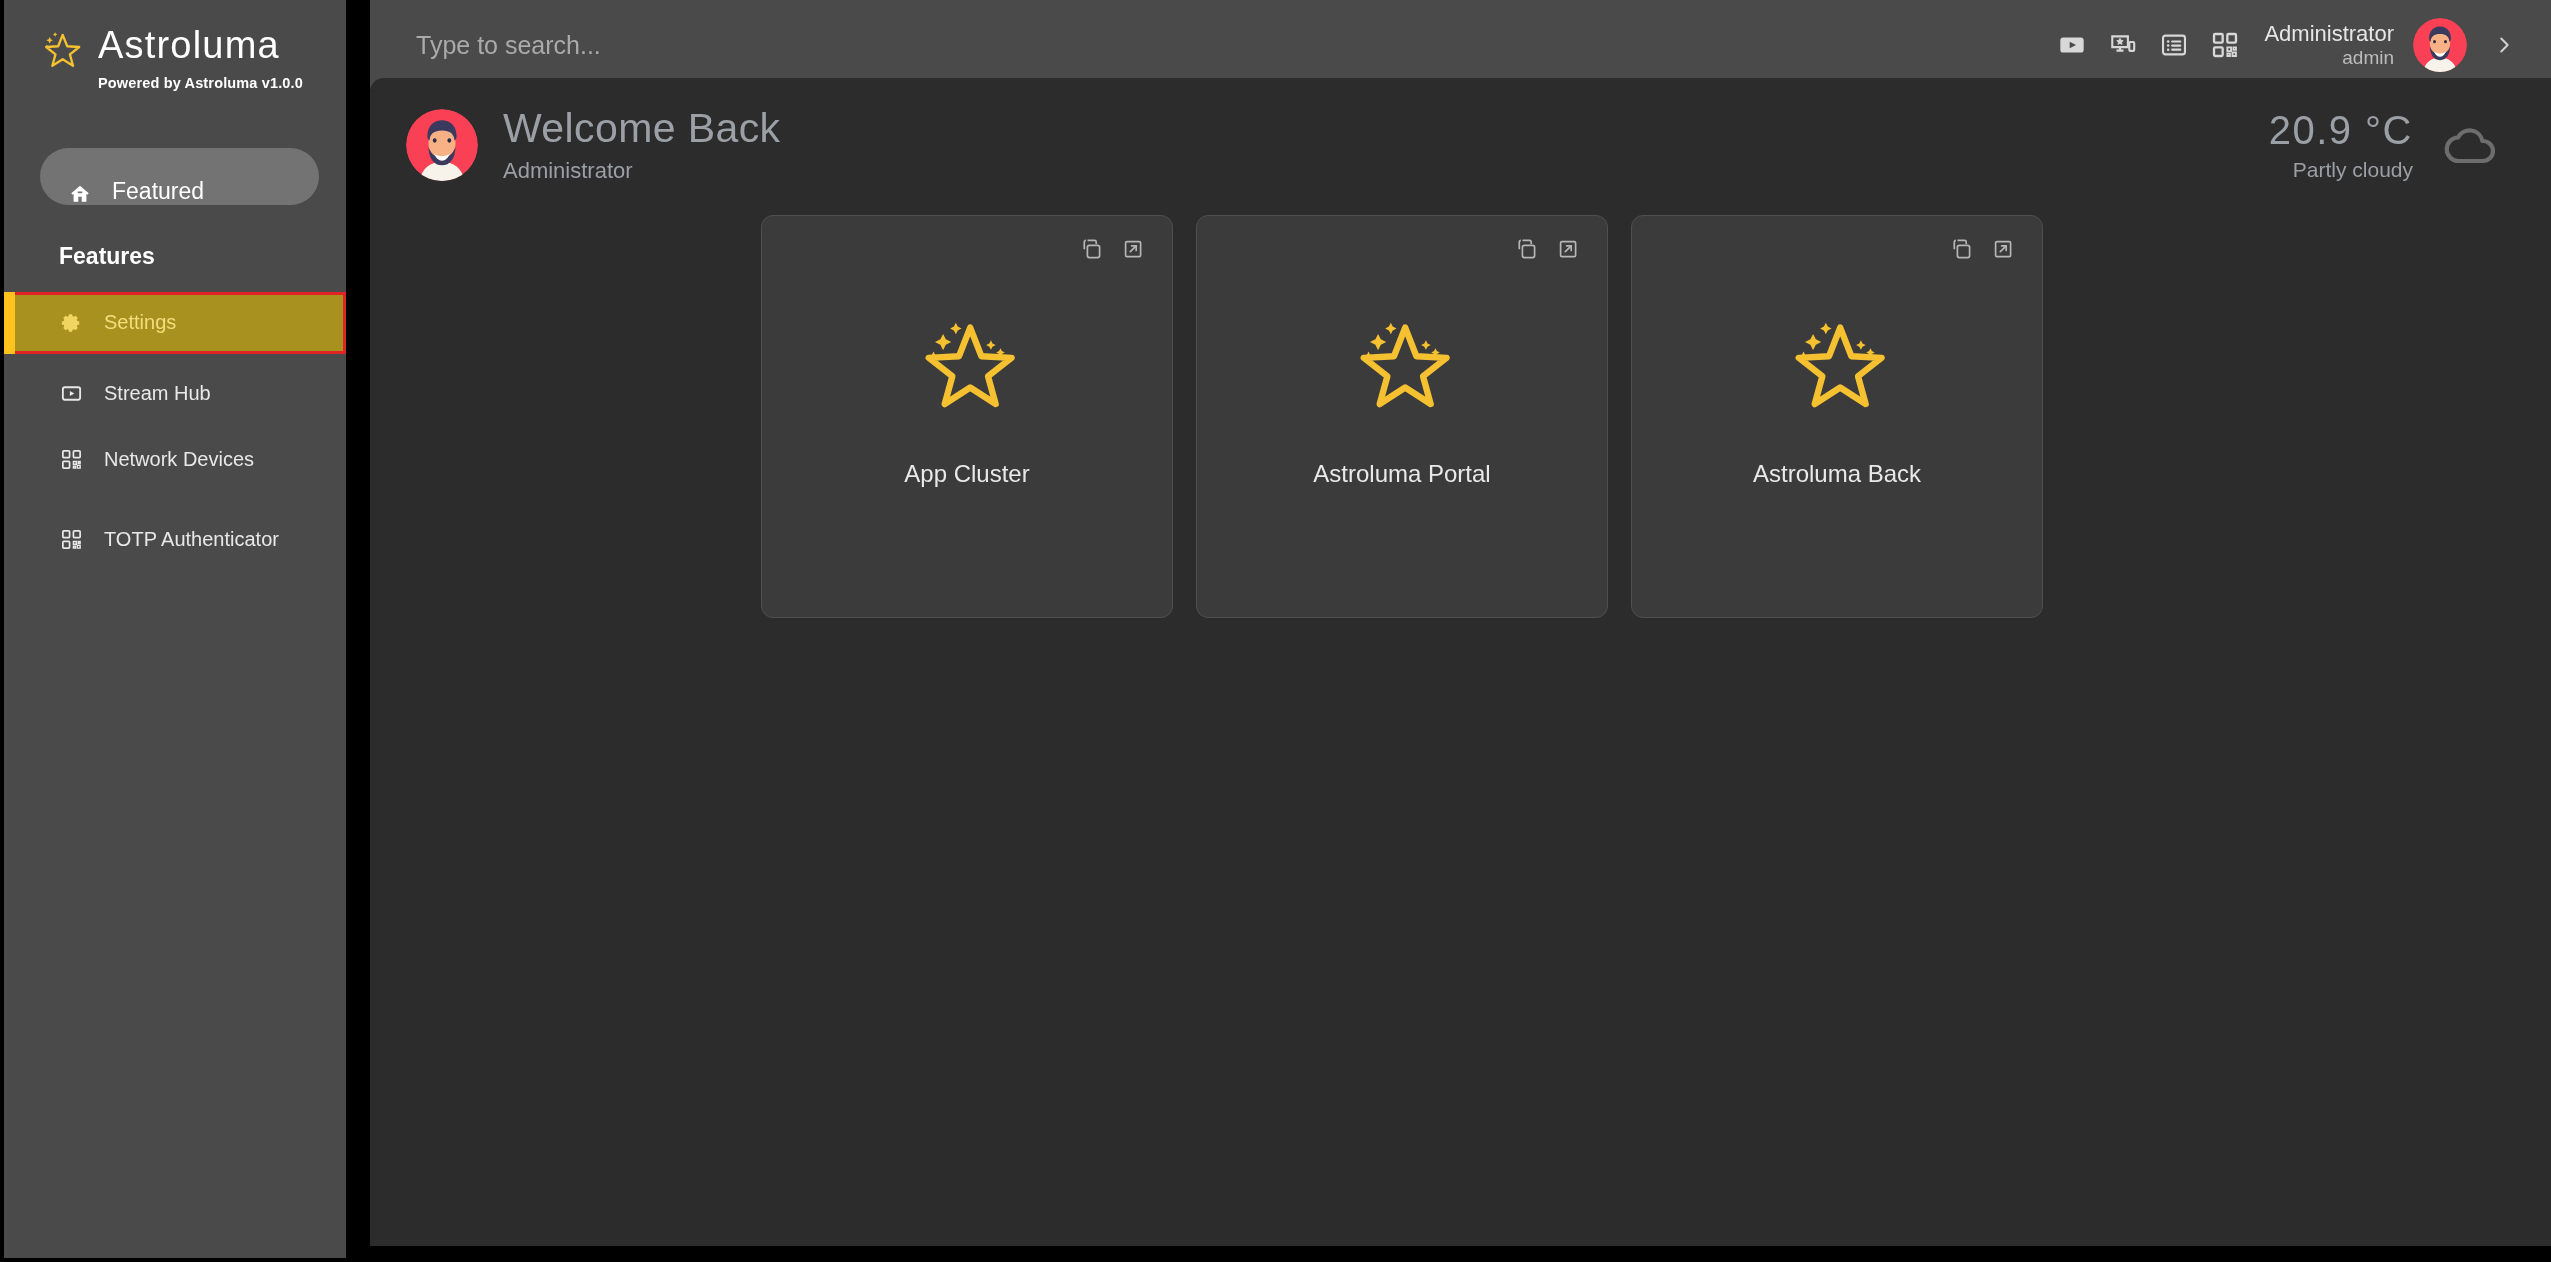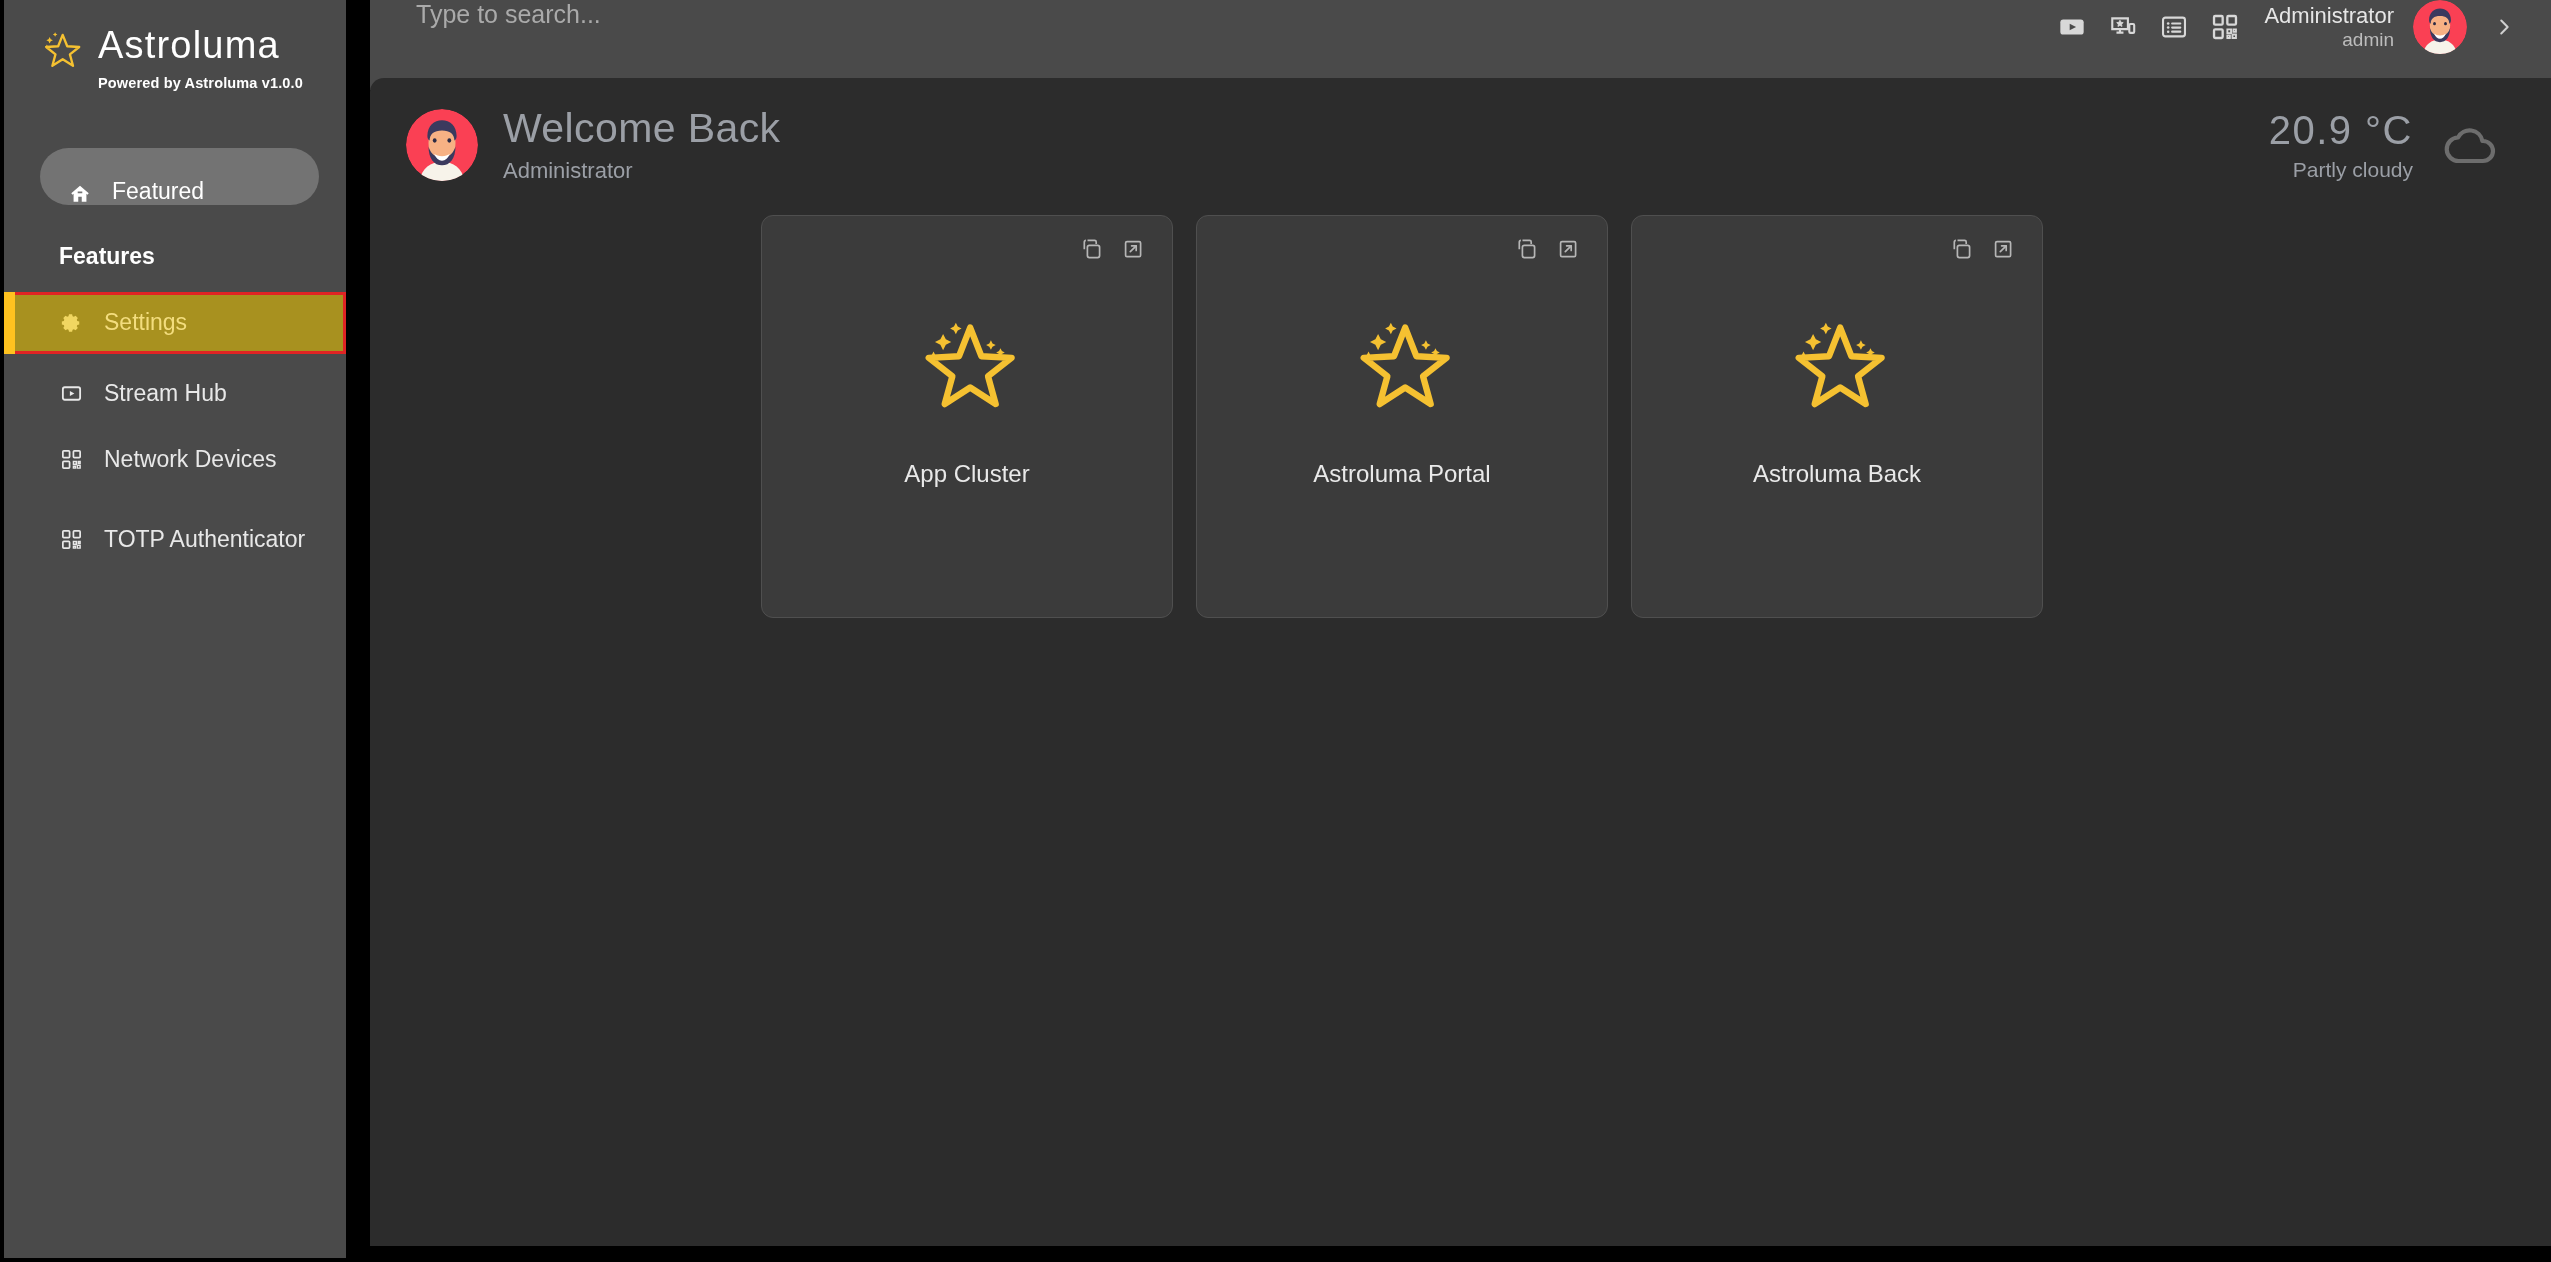--- a/index.html
+++ b/index.html
@@ -97,21 +97,21 @@
     align-items: center;
     padding-left: 55px;
     gap: 21px;
     cursor: pointer;
   }
   .nav-item .ico {
     width: 24px; height: 24px; flex: 0 0 24px;
     display: flex; align-items: center; justify-content: center;
   }
   .nav-item .lbl {
-    font-size: 23px;
+    font-size: 20px;
     color: #e8e8e8;
     white-space: nowrap;
     text-align: right;
   }
 
   .nav-item.active {
     background: #a8911f;
     border-top: 3px solid #e02424;
     border-bottom: 3px solid #e02424;
     border-right: 3px solid #e02424;
@@ -131,21 +131,21 @@
 
   
   .topbar {
     position: absolute;
     left: 370px;
     top: 0;
     width: 2181px;
     height: 90px;
     background: #4a4a4a;
     display: flex;
-    align-items: flex-start;
+    align-items: center;
     padding: 0 36px 0 0;
   }
   .search-input {
     margin-left: 0;
     flex: 1;
     background: transparent;
     border: none;
     outline: none;
     font-family: "Liberation Sans", sans-serif;
     font-size: 25px;

